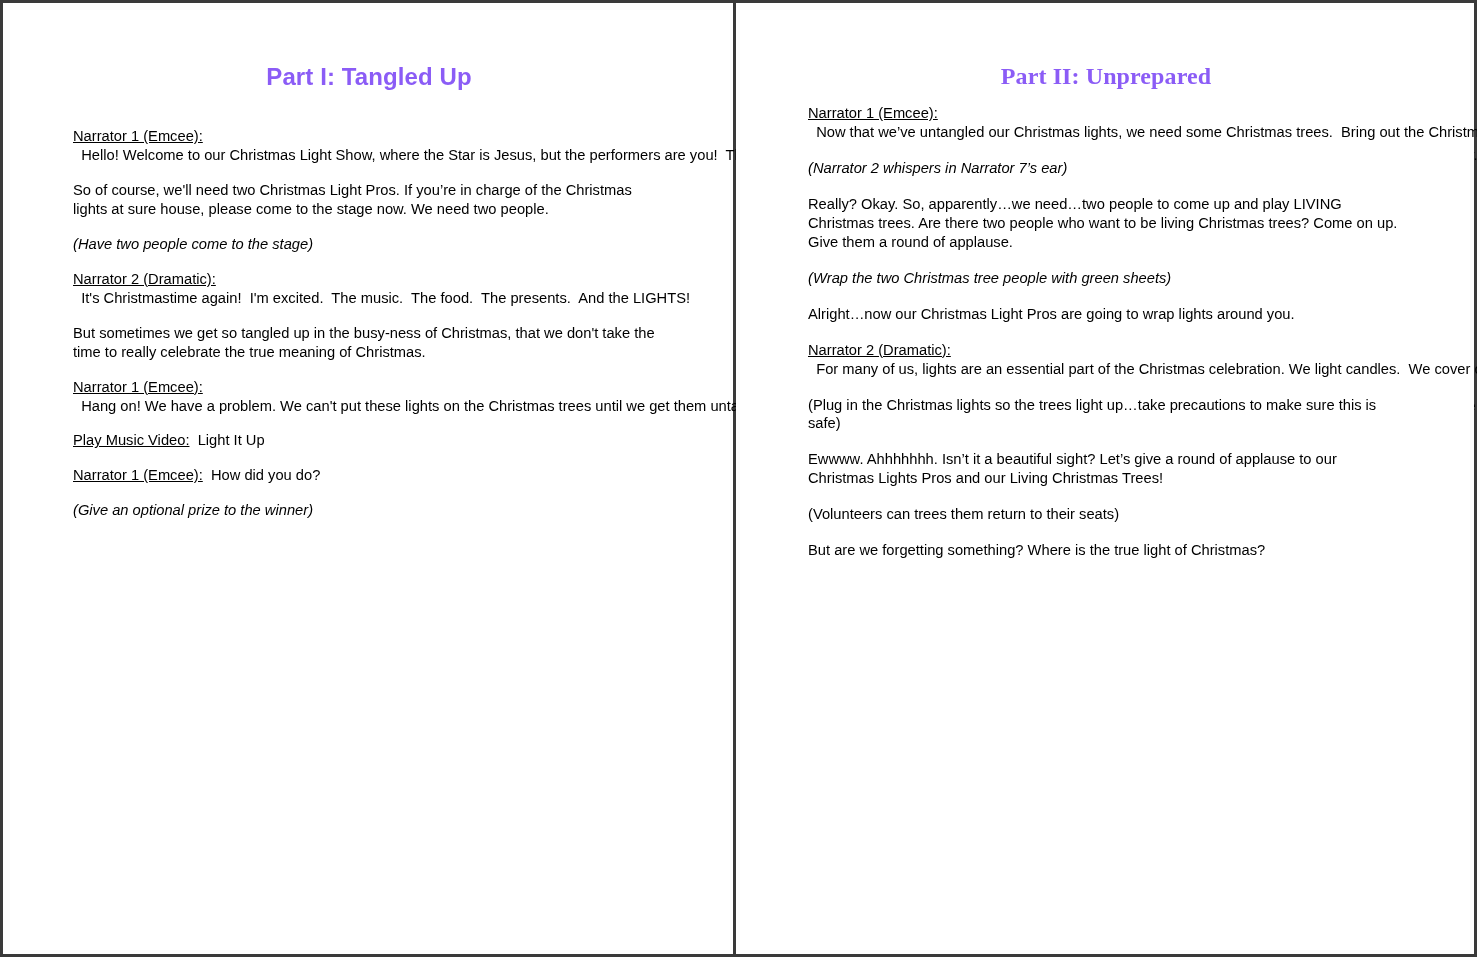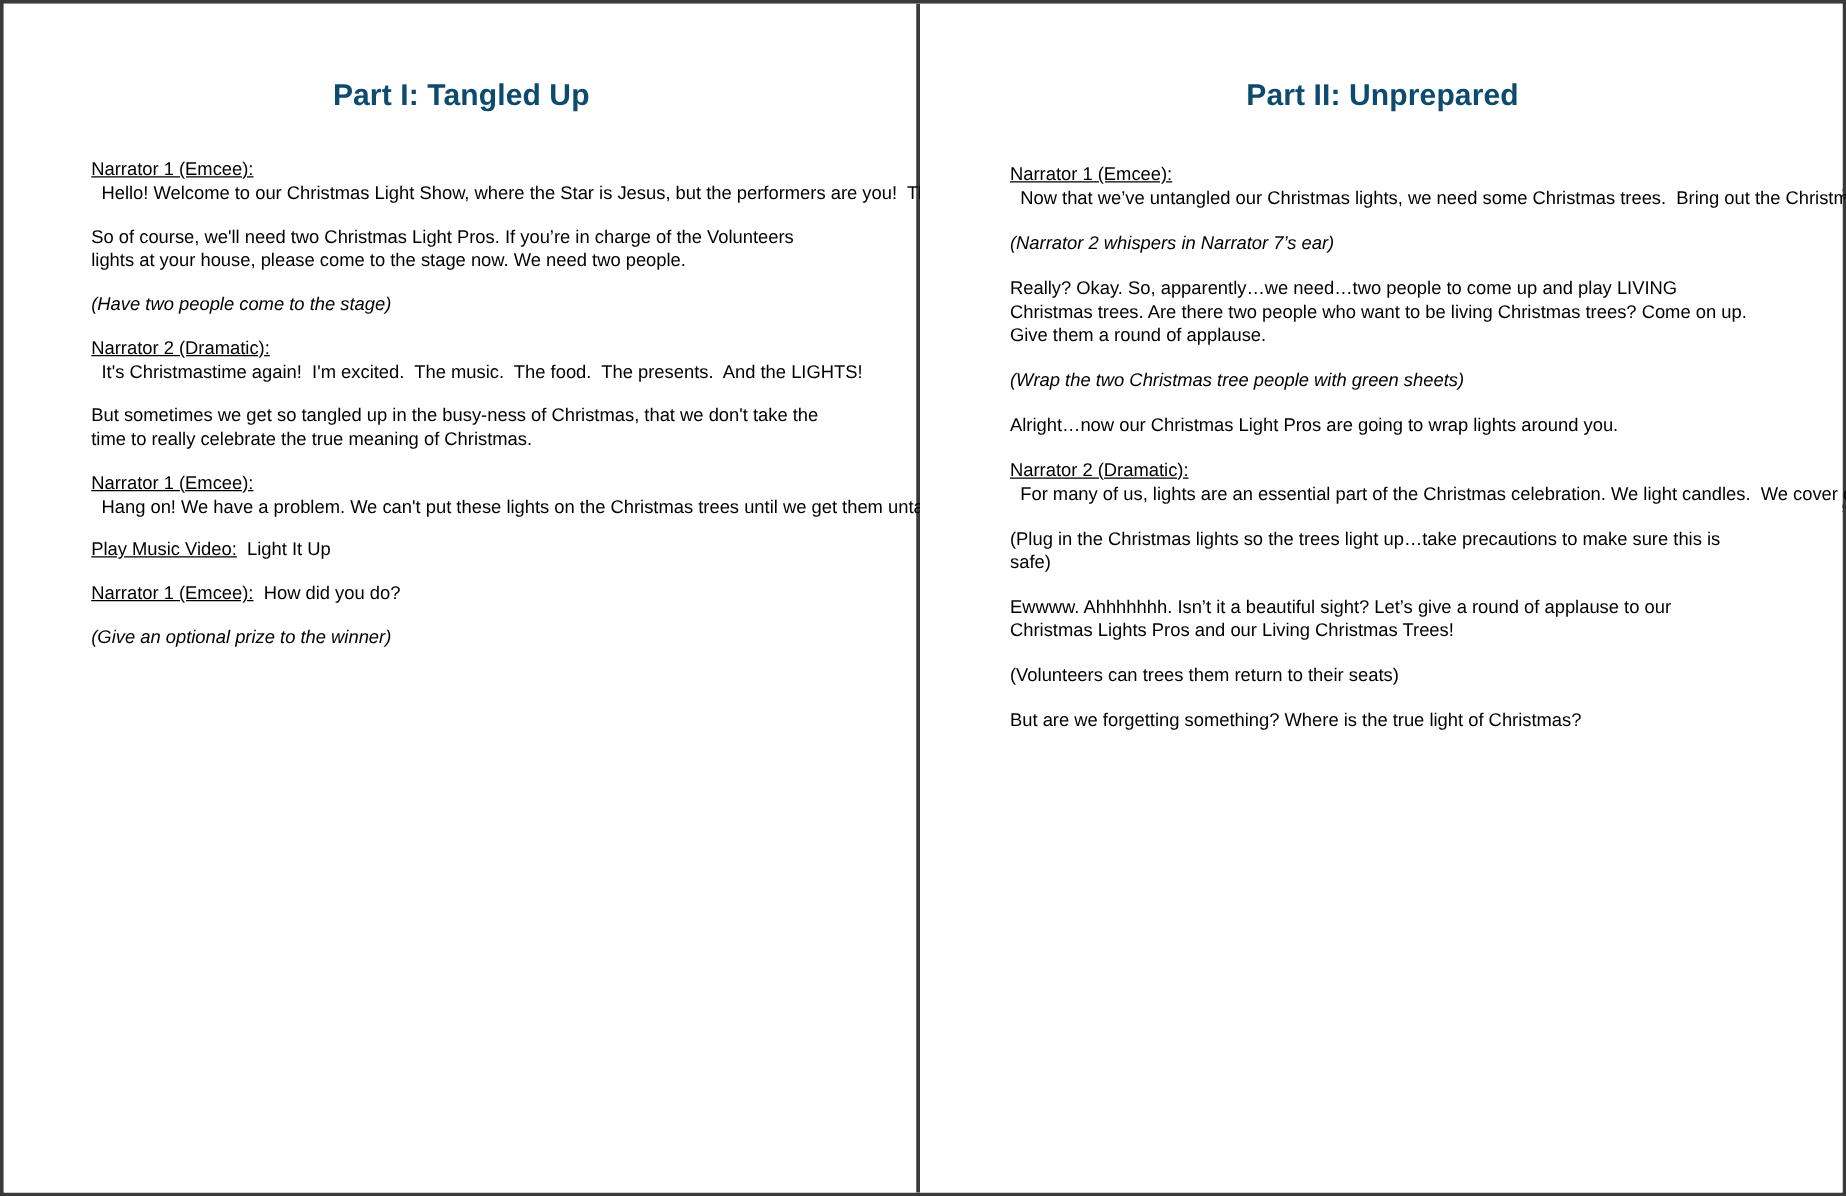--- a/index.html
+++ b/index.html
@@ -36,24 +36,25 @@
   .page-right {
     width: 738px;
     padding: 60px 70px 0 72px;
   }
   .page-title {
     text-align: center;
     font-size: 24px;
     font-weight: bold;
     letter-spacing: 0.1px;
     margin: 0 0 36px 0;
-    color: #0c4a6e;
+    color: #8b5cf6;
   }
   .page-right .page-title {
-    margin-bottom: 40px;
+    margin-bottom: 14px;
+    font-family: Liberation Serif, serif;
   }
   .blk {
     font-size: 14.7px;
     line-height: 1.29;
     margin: 0 0 16px 0;
     color: #000;
     text-align: left;
   }
   .page-right .blk {
     margin-bottom: 17px;
@@ -71,21 +72,21 @@
 <body>
 
 <div class="spread">
 
   <div class="page page-left">
     <h1 class="page-title">Part I: Tangled Up</h1>
 
     <p class="blk"><span class="speaker">Narrator 1 (Emcee):</span><span class="sp">  Hello! Welcome to our Christmas Light Show, where the Star is Jesus, but the performers are you!  Throughout the program, we'll need lots of people to join us on stage to play the 17 different parts.  So, don't be shy.  Let’s have some fun!</span></p>
 
 
-    <p class="blk"><span>So of course, we'll need two Christmas Light Pros.  If you’re in charge of the Volunteers lights at your house, please come to the stage now.  We need two people.</span></p>
+    <p class="blk"><span>So of course, we'll need two Christmas Light Pros.  If you’re in charge of the Christmas lights at sure house, please come to the stage now.  We need two people.</span></p>
 
     <p class="blk stage">(Have two people come to the stage)</p>
 
     <p class="blk"><span class="speaker">Narrator 2 (Dramatic):</span><span class="sp">  It's Christmastime again!  I'm excited.  The music.  The food.  The presents.  And the LIGHTS!</span></p>
 
 
     <p class="blk"><span>But sometimes we get so tangled up in the busy-ness of Christmas, that we don't take the time to really celebrate the true meaning of Christmas.</span></p>
 
     <p class="blk"><span class="speaker">Narrator 1 (Emcee):</span><span class="sp">  Hang on! We have a problem. We can't put these lights on the Christmas trees until we get them untangled. Let’s make it a little competition.  Let’s see who can get their Christmas lights untangled first.  While they’re doing that, we’re all gonna sing a song together called ‘Light It Up.’  Let’s sing!</span></p>
 

